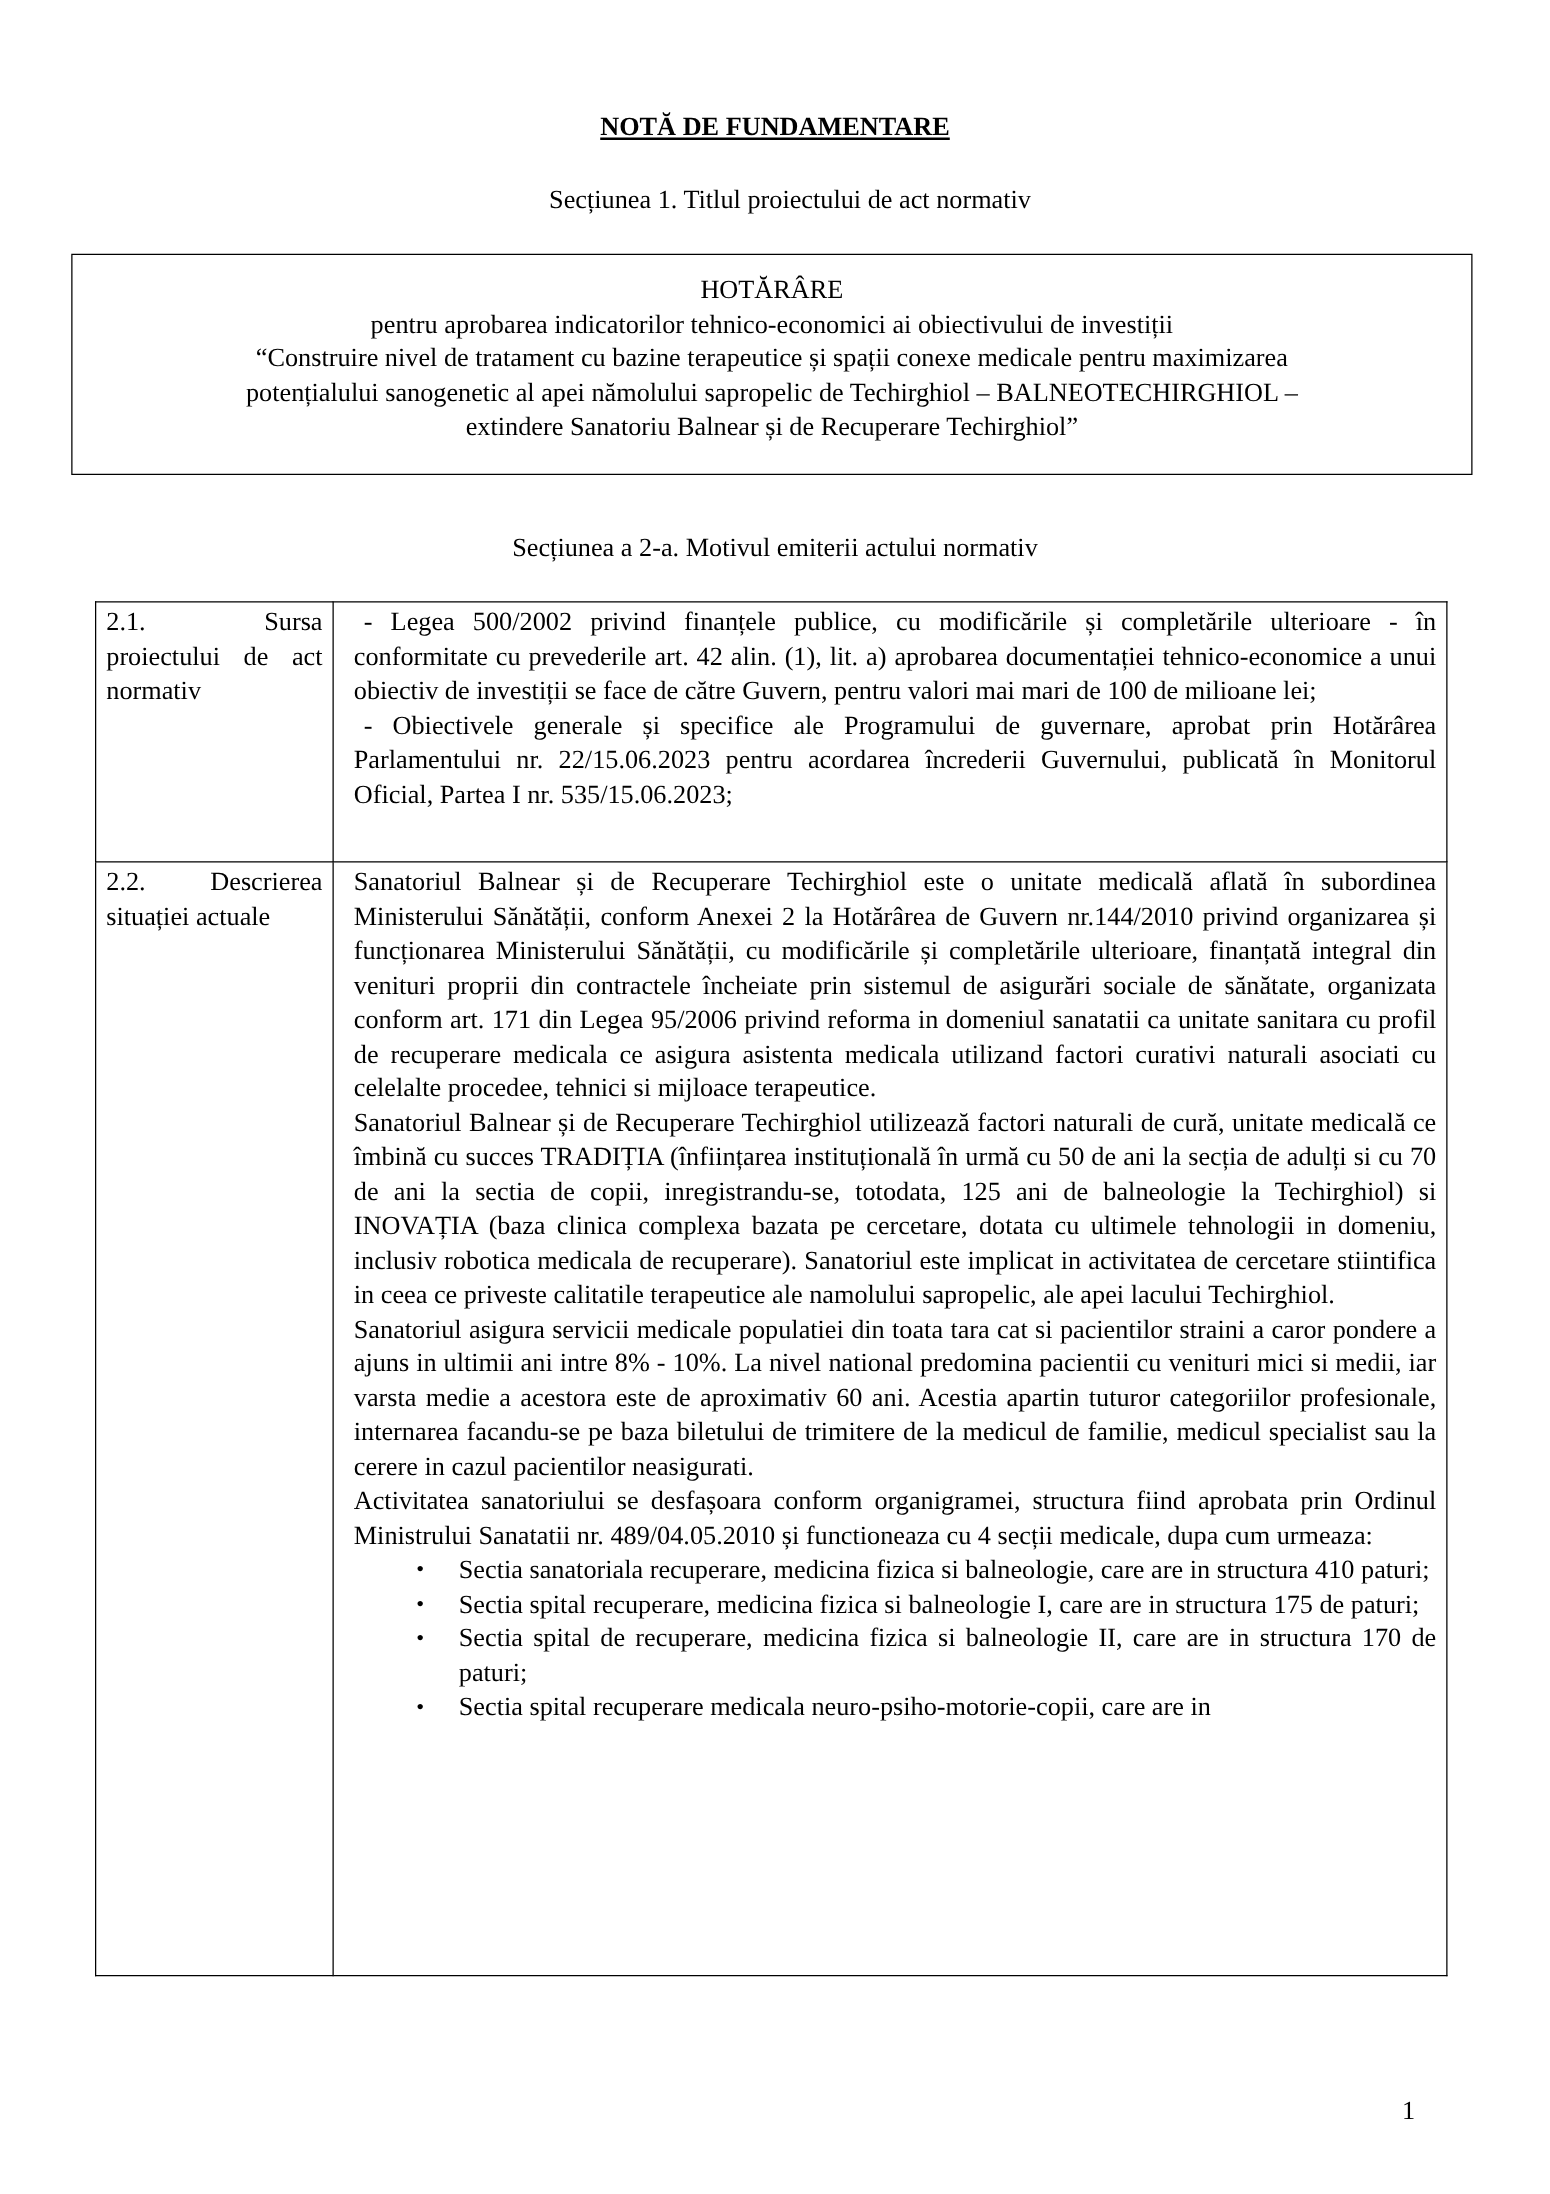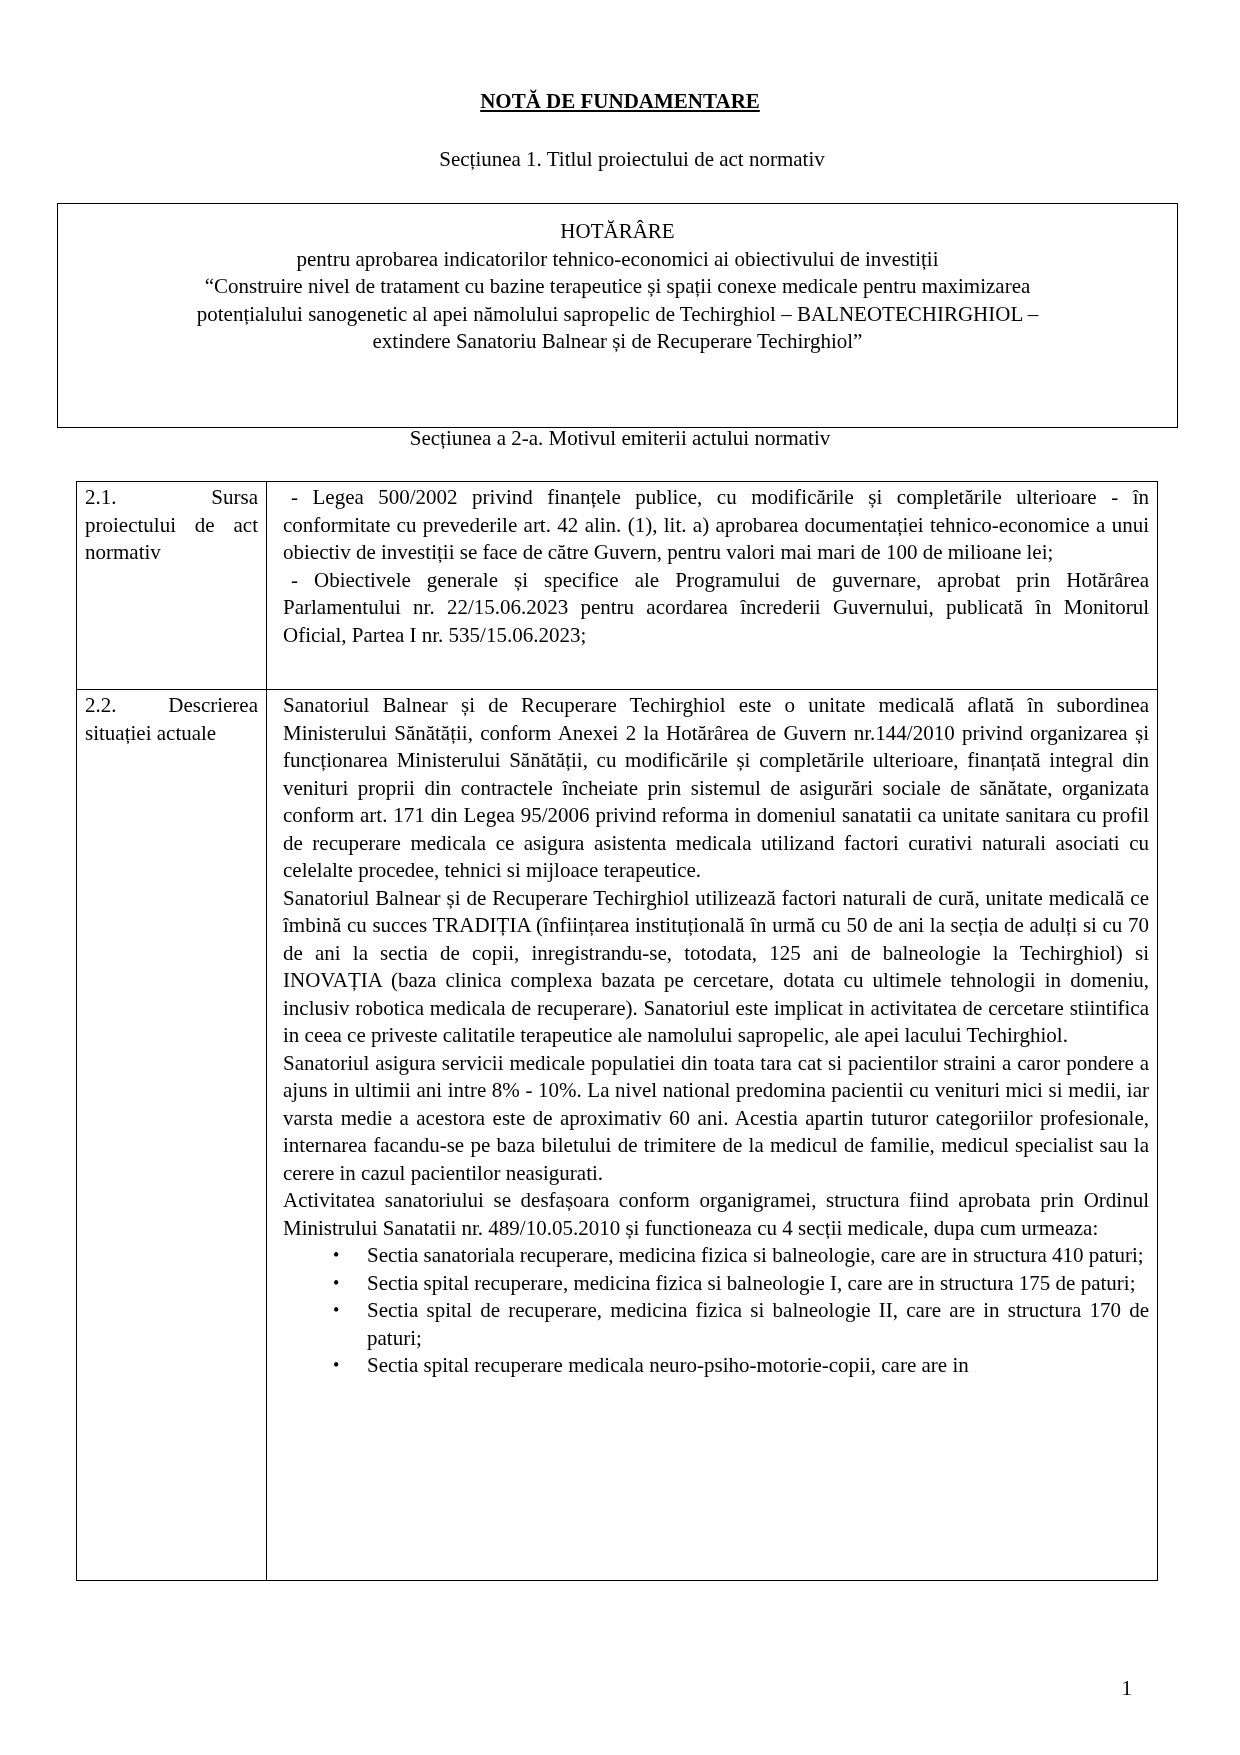--- a/index.html
+++ b/index.html
@@ -12,21 +12,21 @@
     position: absolute; left: 0; width: 1240px; top: 88px;
     text-align: center; font-weight: bold; font-size: 21px; text-decoration: underline;
   }
   .section-heading {
     position: absolute; left: 0; width: 1240px;
     text-align: center; font-size: 21px;
   }
   #sec1 { top: 146px; padding-left: 12px; }
   #sec2 { top: 425px; }
   .title-box {
-    position: absolute; left: 57px; top: 203px; width: 1121px; height: 225px;
+    position: absolute; left: 57px; top: 203px; width: 1121px; height: 177px;
     border: 1.5px solid #000; box-sizing: border-box;
     text-align: center; padding-top: 14px;
   }
   .title-box .line { display: block; white-space: nowrap; }
   table.motiv {
     position: absolute; left: 76px; top: 481px; width: 1082px;
     border-collapse: collapse; table-layout: fixed;
   }
   table.motiv td {
     border: 1.5px solid #000; vertical-align: top;
@@ -81,21 +81,21 @@
       </td>
     </tr>
     <tr class="row2">
       <td class="label">
         <span class="label-text">2.2. Descrierea situației actuale</span>
       </td>
       <td class="content">
         <span class="para">Sanatoriul Balnear și de Recuperare Techirghiol este o unitate medicală aflată în subordinea Ministerului Sănătății, conform Anexei 2 la Hotărârea de Guvern nr.144/2010 privind organizarea și funcționarea Ministerului Sănătății, cu modificările și completările ulterioare, finanțată integral din venituri proprii din contractele încheiate prin sistemul de asigurări sociale de sănătate, organizata conform art. 171 din Legea 95/2006 privind reforma in domeniul sanatatii ca unitate sanitara cu profil de recuperare medicala ce asigura asistenta medicala utilizand factori curativi naturali asociati cu celelalte procedee, tehnici si mijloace terapeutice.</span>
         <span class="para">Sanatoriul Balnear și de Recuperare Techirghiol utilizează factori naturali de cură, unitate medicală ce îmbină cu succes TRADIȚIA (înființarea instituțională în urmă cu 50 de ani la secția de adulți si cu 70 de ani la sectia de copii, inregistrandu-se, totodata, 125 ani de balneologie la Techirghiol) si INOVAȚIA (baza clinica complexa bazata pe cercetare, dotata cu ultimele tehnologii in domeniu, inclusiv robotica medicala de recuperare). Sanatoriul este implicat in activitatea de cercetare stiintifica in ceea ce priveste calitatile terapeutice ale namolului sapropelic, ale apei lacului Techirghiol.</span>
         <span class="para">Sanatoriul asigura servicii medicale populatiei din toata tara cat si pacientilor straini a caror pondere a ajuns in ultimii ani intre 8% - 10%. La nivel national predomina pacientii cu venituri mici si medii, iar varsta medie a acestora este de aproximativ 60 ani. Acestia apartin tuturor categoriilor profesionale, internarea facandu-se pe baza biletului de trimitere de la medicul de familie, medicul specialist sau la cerere in cazul pacientilor neasigurati.</span>
-        <span class="para">Activitatea sanatoriului se desfașoara conform organigramei, structura fiind aprobata prin Ordinul Ministrului Sanatatii nr. 489/10.05.2010 și  functioneaza cu 4 secții medicale, dupa cum urmeaza:</span>
+        <span class="para">Activitatea sanatoriului se desfașoara conform organigramei, structura fiind aprobata prin Ordinul Ministrului Sanatatii nr. 489/04.05.2010 și  functioneaza cu 4 secții medicale, dupa cum urmeaza:</span>
         <ul class="bullets">
           <li>
             <span class="bullet">•</span>
             <span>Sectia sanatoriala recuperare, medicina fizica si balneologie, care are in structura 410 paturi;</span>
           </li>
           <li>
             <span class="bullet">•</span>
             <span>Sectia spital recuperare, medicina fizica si balneologie I, care are in structura 175 de paturi;</span>
           </li>
           <li>

